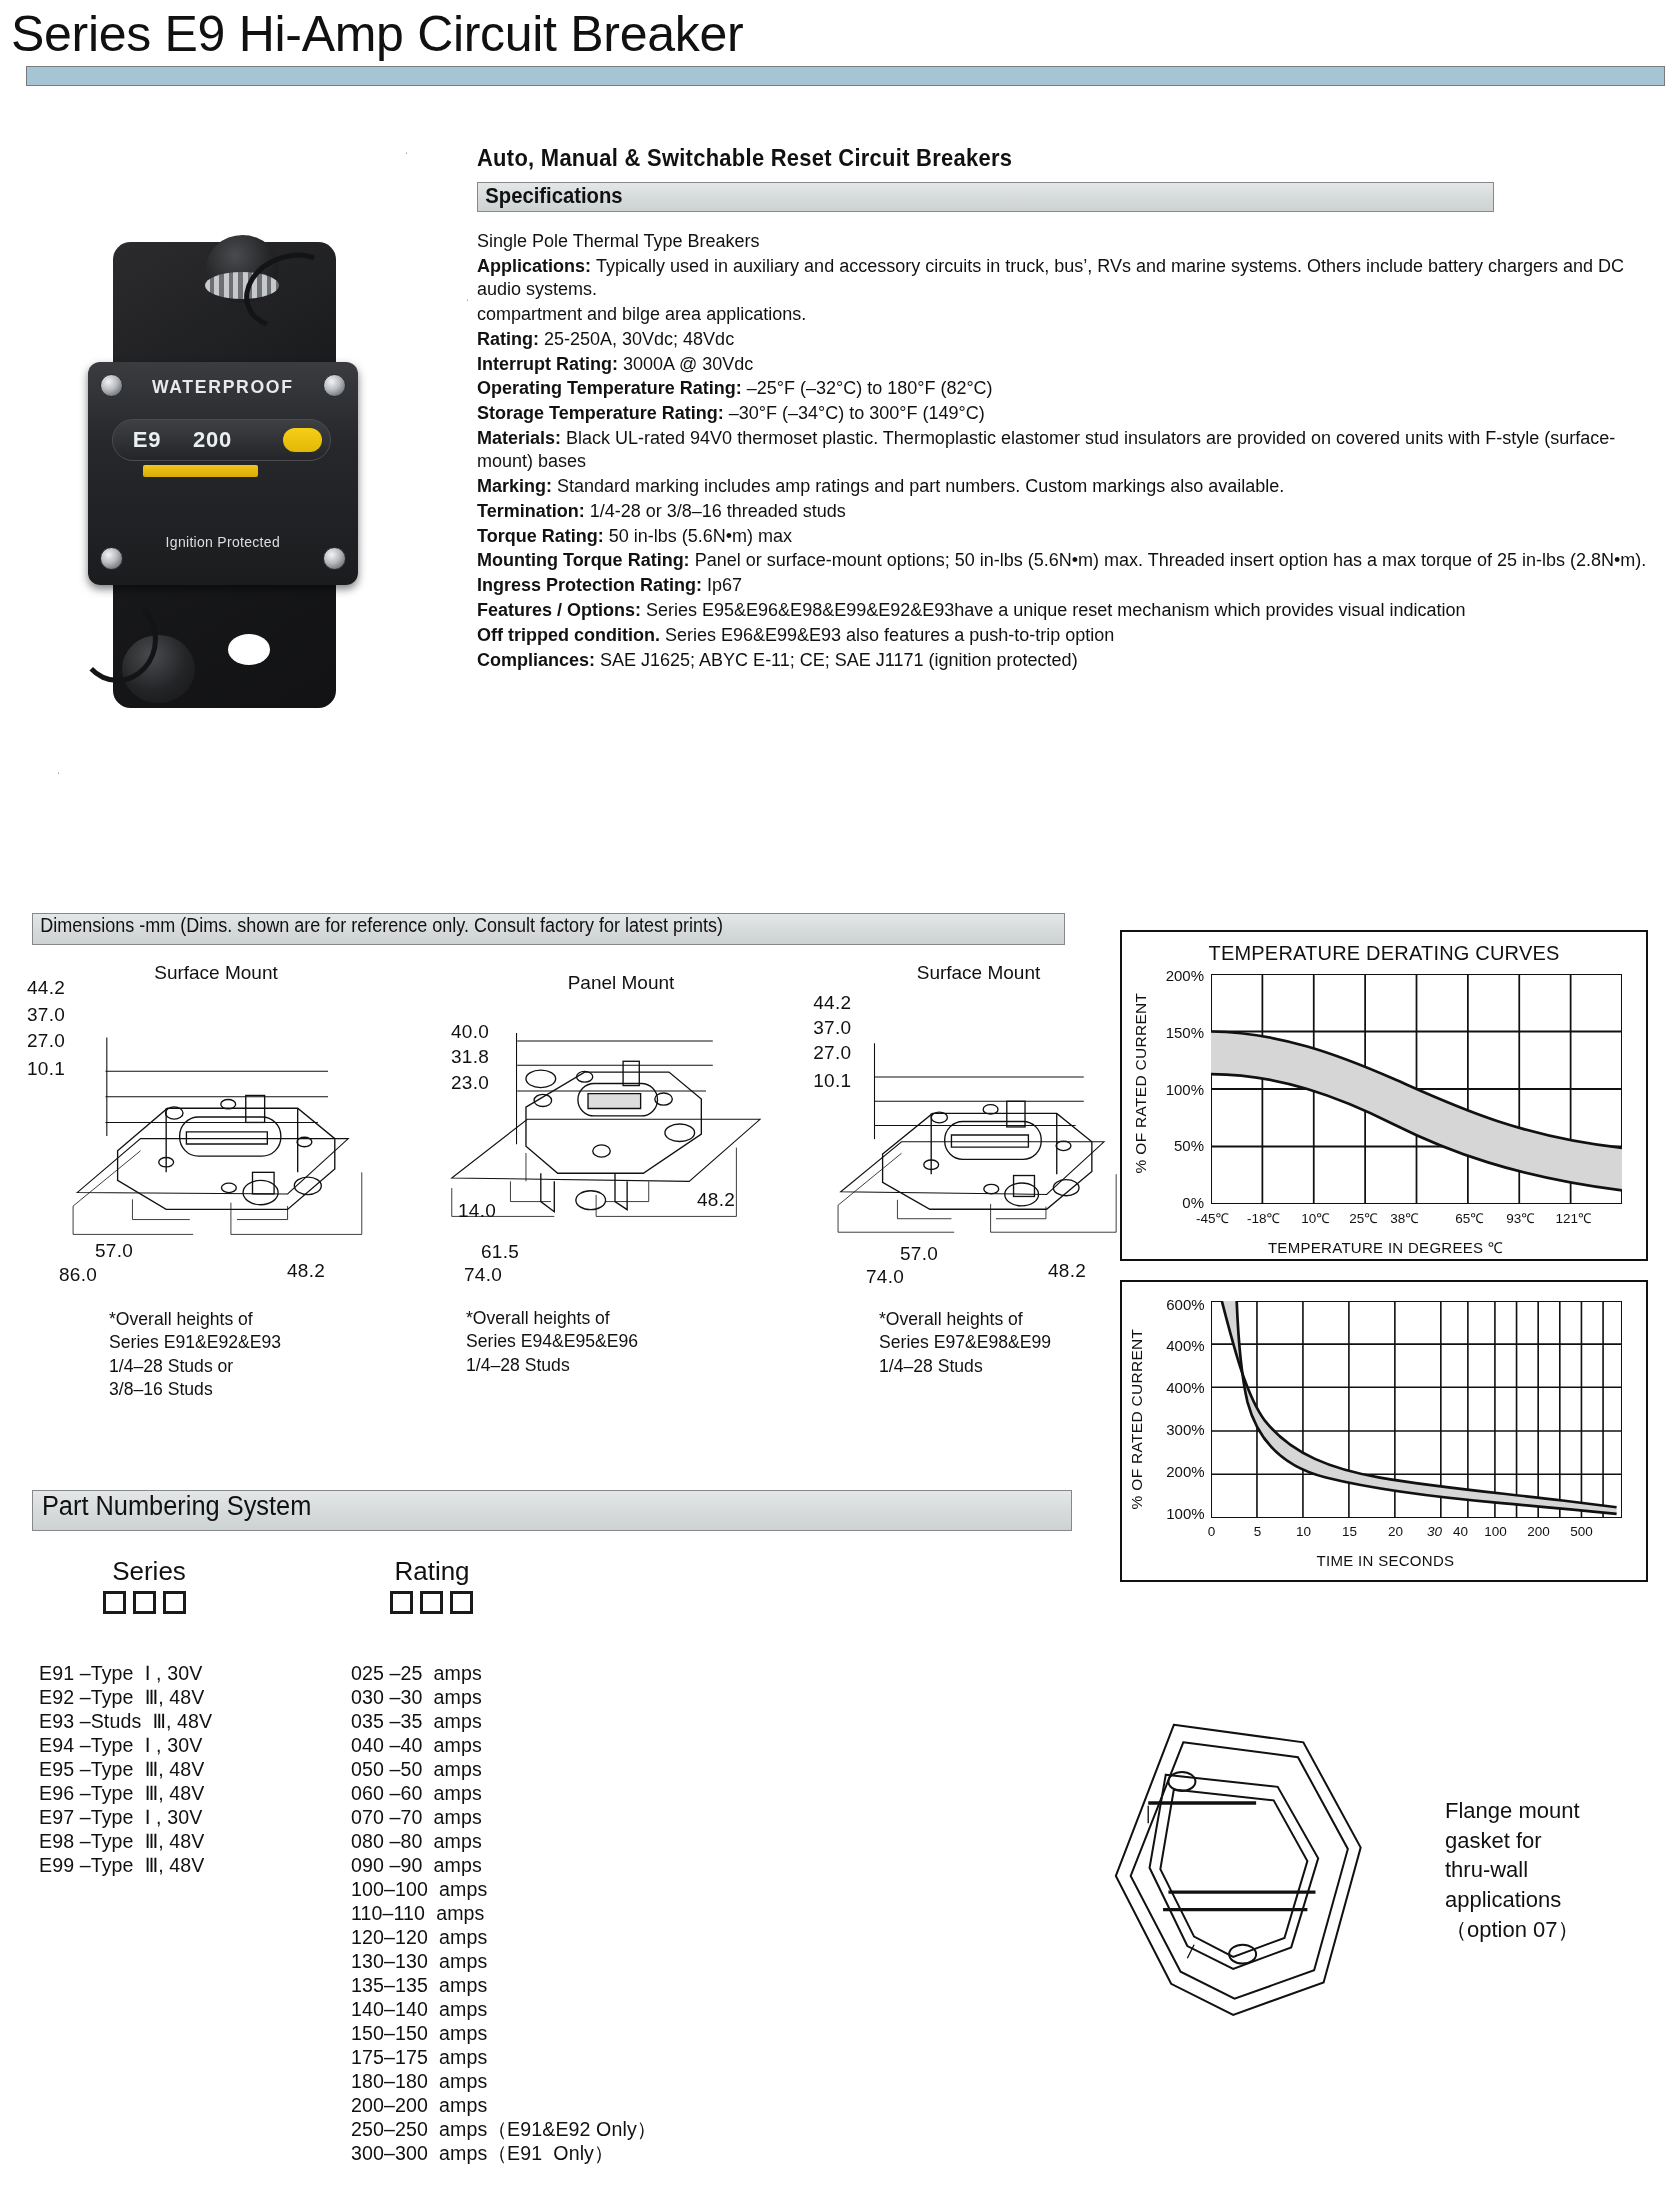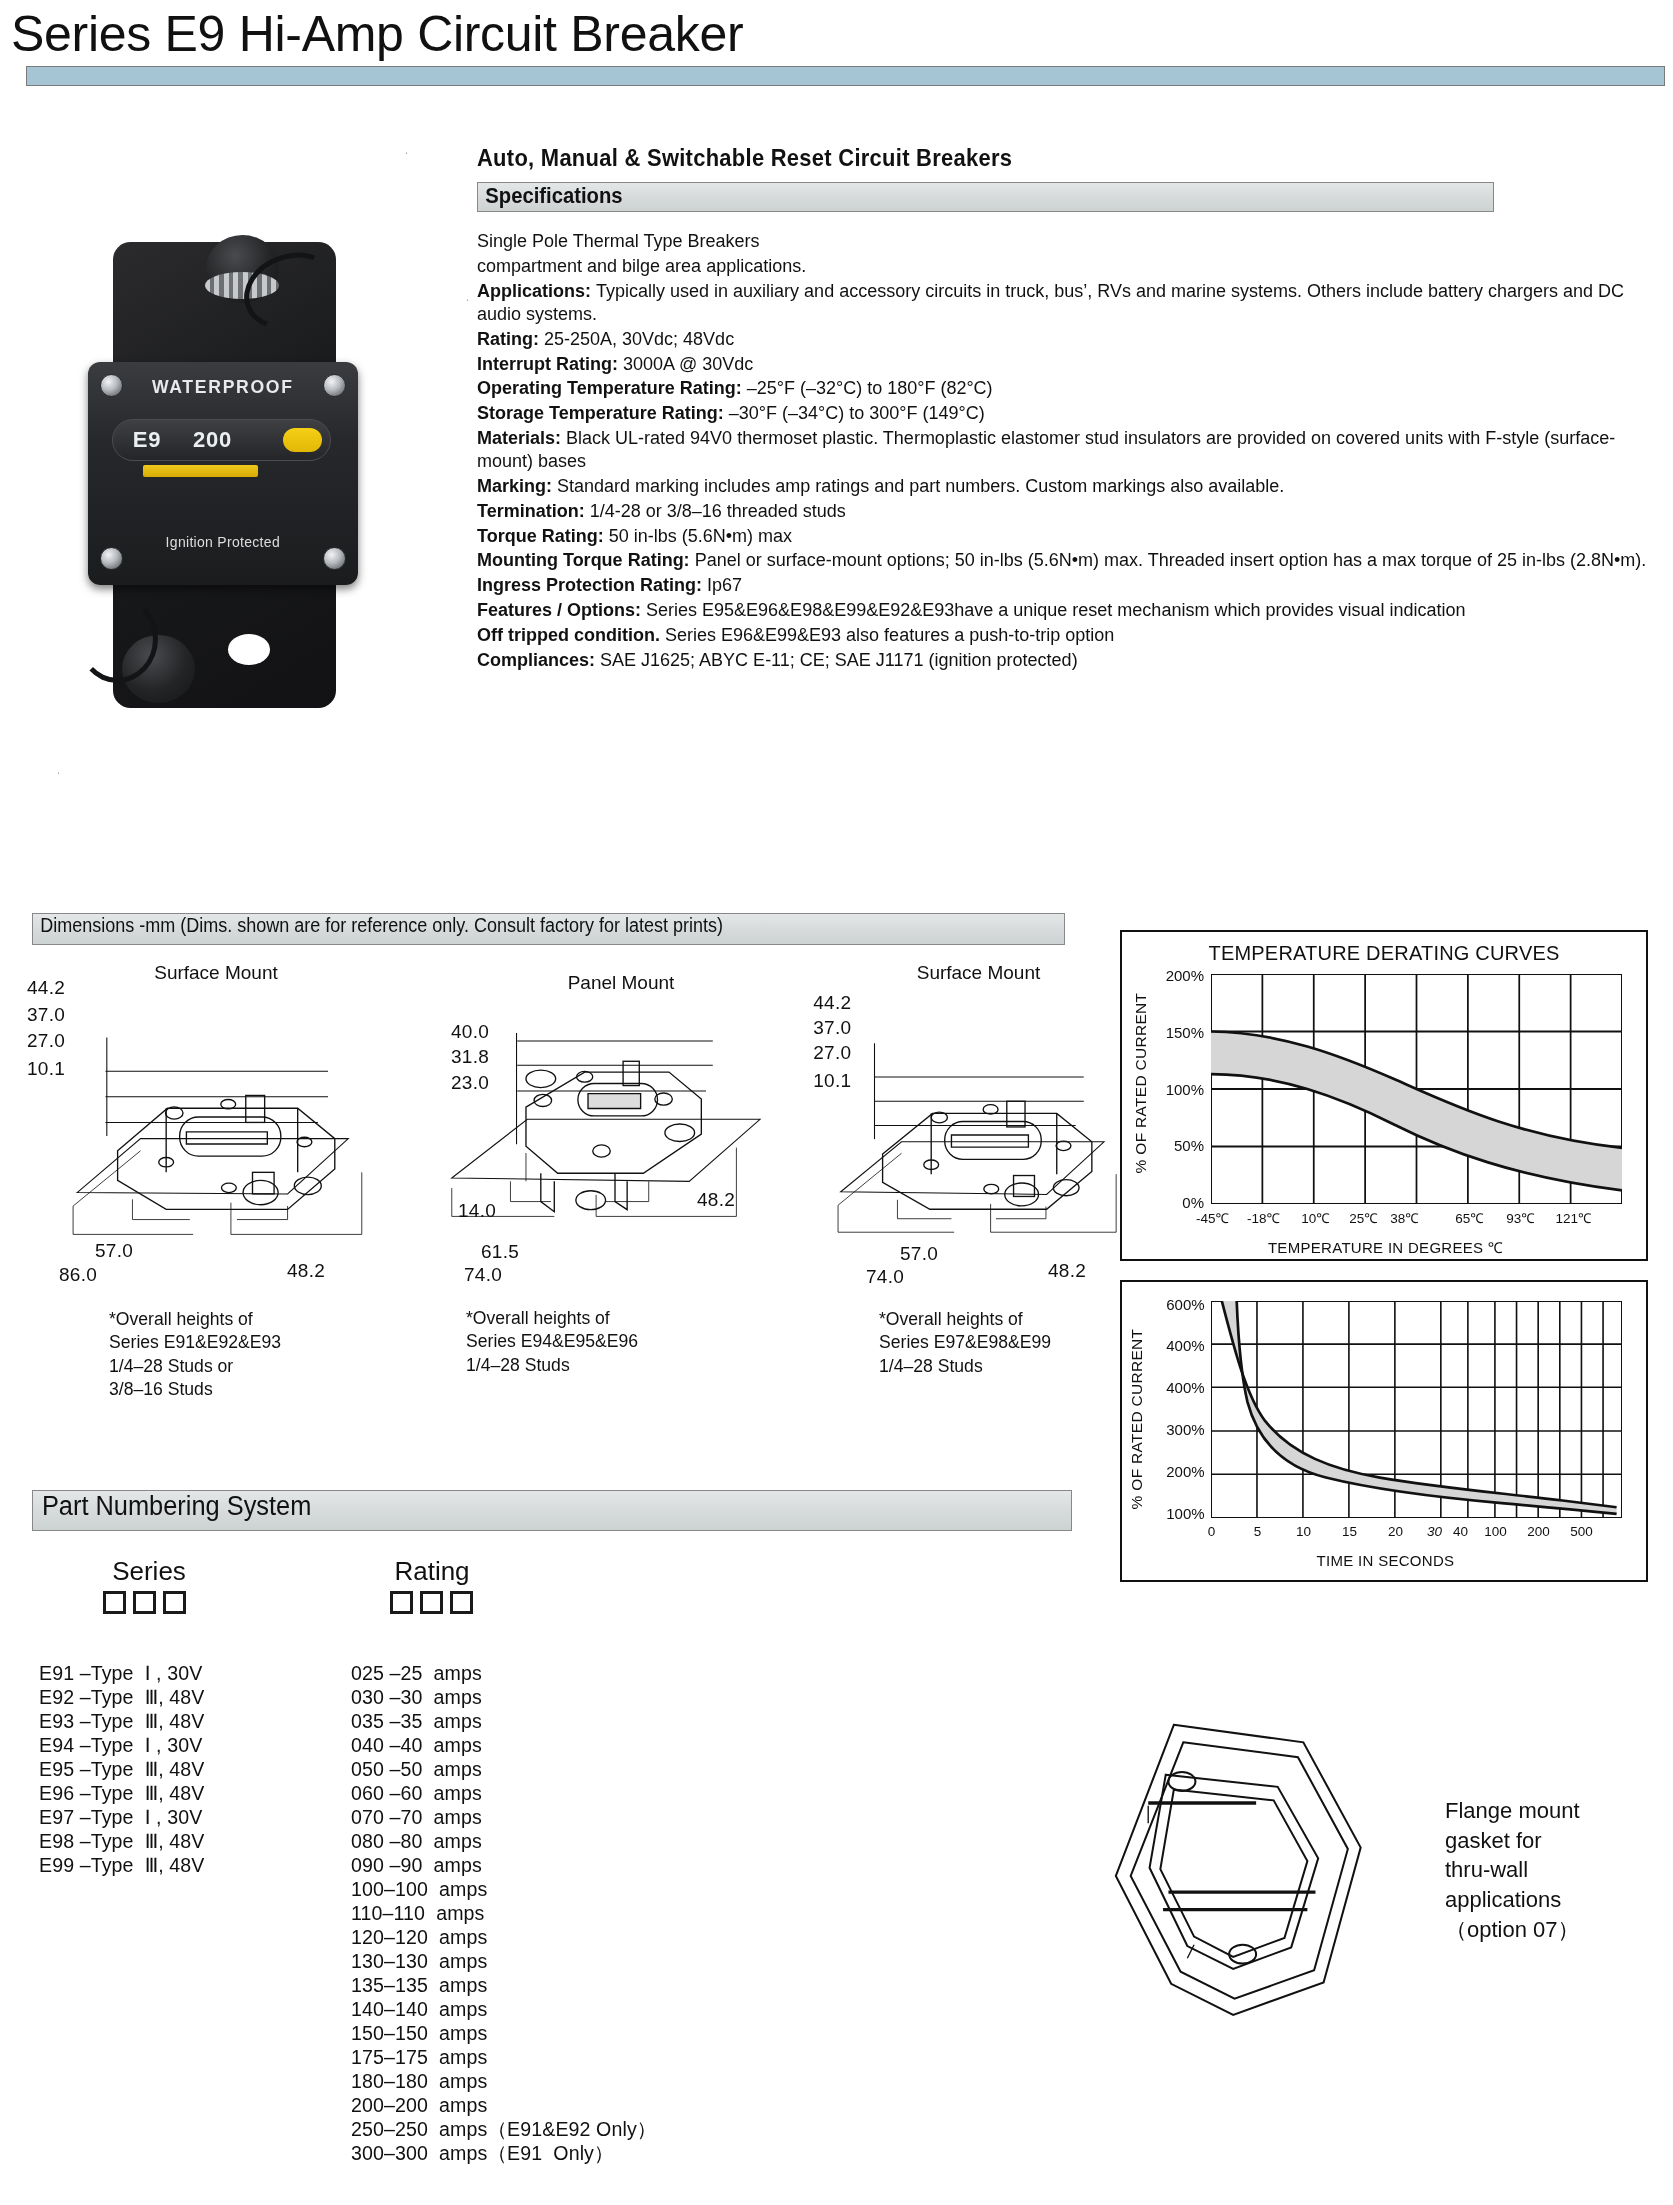--- a/index.html
+++ b/index.html
@@ -214,22 +214,22 @@
       <div class="bb-ign">Ignition Protected</div>
       <div class="screw" style="left:12px; bottom:15px;"></div>
       <div class="screw" style="right:12px; bottom:15px;"></div>
     </div>
   </div>
 </div>
 
 <div class="spec-list">
   <div class="row">Single Pole Thermal Type Breakers</div>
   <div id="spec-rows">
+      <div class="row"><b>Applications: </b><span>Typically used in auxiliary and accessory circuits in truck, bus’, RVs and marine systems. Others include battery chargers and DC audio systems.</span></div>
       <div class="row"><span>compartment and bilge area applications.</span></div>
-      <div class="row"><b>Applications: </b><span>Typically used in auxiliary and accessory circuits in truck, bus’, RVs and marine systems. Others include battery chargers and DC audio systems.</span></div>
       <div class="row"><b>Rating: </b><span>25-250A, 30Vdc; 48Vdc</span></div>
       <div class="row"><b>Interrupt Rating: </b><span>3000A @ 30Vdc</span></div>
       <div class="row"><b>Operating Temperature Rating: </b><span>–25°F (–32°C) to 180°F (82°C)</span></div>
       <div class="row"><b>Storage Temperature Rating: </b><span>–30°F (–34°C) to 300°F (149°C)</span></div>
       <div class="row"><b>Materials: </b><span>Black UL-rated 94V0 thermoset plastic.     Thermoplastic elastomer stud insulators are provided on  covered units with F-style (surface-mount) bases</span></div>
       <div class="row"><b>Marking: </b><span>Standard marking includes amp ratings and part numbers. Custom markings also available.</span></div>
       <div class="row"><b>Termination: </b><span>1/4-28 or  3/8–16  threaded studs</span></div>
       <div class="row"><b>Torque Rating: </b><span>50 in-lbs (5.6N•m) max</span></div>
       <div class="row"><b>Mounting Torque Rating: </b><span>Panel or surface-mount options; 50 in-lbs (5.6N•m) max. Threaded insert option has a max torque of 25 in-lbs (2.8N•m).</span></div>
       <div class="row"><b>Ingress Protection Rating: </b><span>Ip67</span></div>
@@ -466,21 +466,21 @@
 <div class="col-head" style="left:351px; top:1556px; width:162px;">Rating</div>
 <div class="boxes" style="left:390px; top:1591px;">
   <div></div>
   <div></div>
   <div></div>
 </div>
 
 <div class="code-list" id="series-list" style="left:39px; top:1661px;">
     <div>E91 –Type  Ⅰ , 30V</div>
     <div>E92 –Type  Ⅲ, 48V</div>
-    <div>E93 –Type  Ⅲ, 48V</div>
+    <div>E93 –Studs  Ⅲ, 48V</div>
     <div>E94 –Type  Ⅰ , 30V</div>
     <div>E95 –Type  Ⅲ, 48V</div>
     <div>E96 –Type  Ⅲ, 48V</div>
     <div>E97 –Type  Ⅰ , 30V</div>
     <div>E98 –Type  Ⅲ, 48V</div>
     <div>E99 –Type  Ⅲ, 48V</div>
   </div>
 <div class="code-list" id="rating-list" style="left:351px; top:1661px;">
     <div>025 –25  amps</div>
     <div>030 –30  amps</div>

